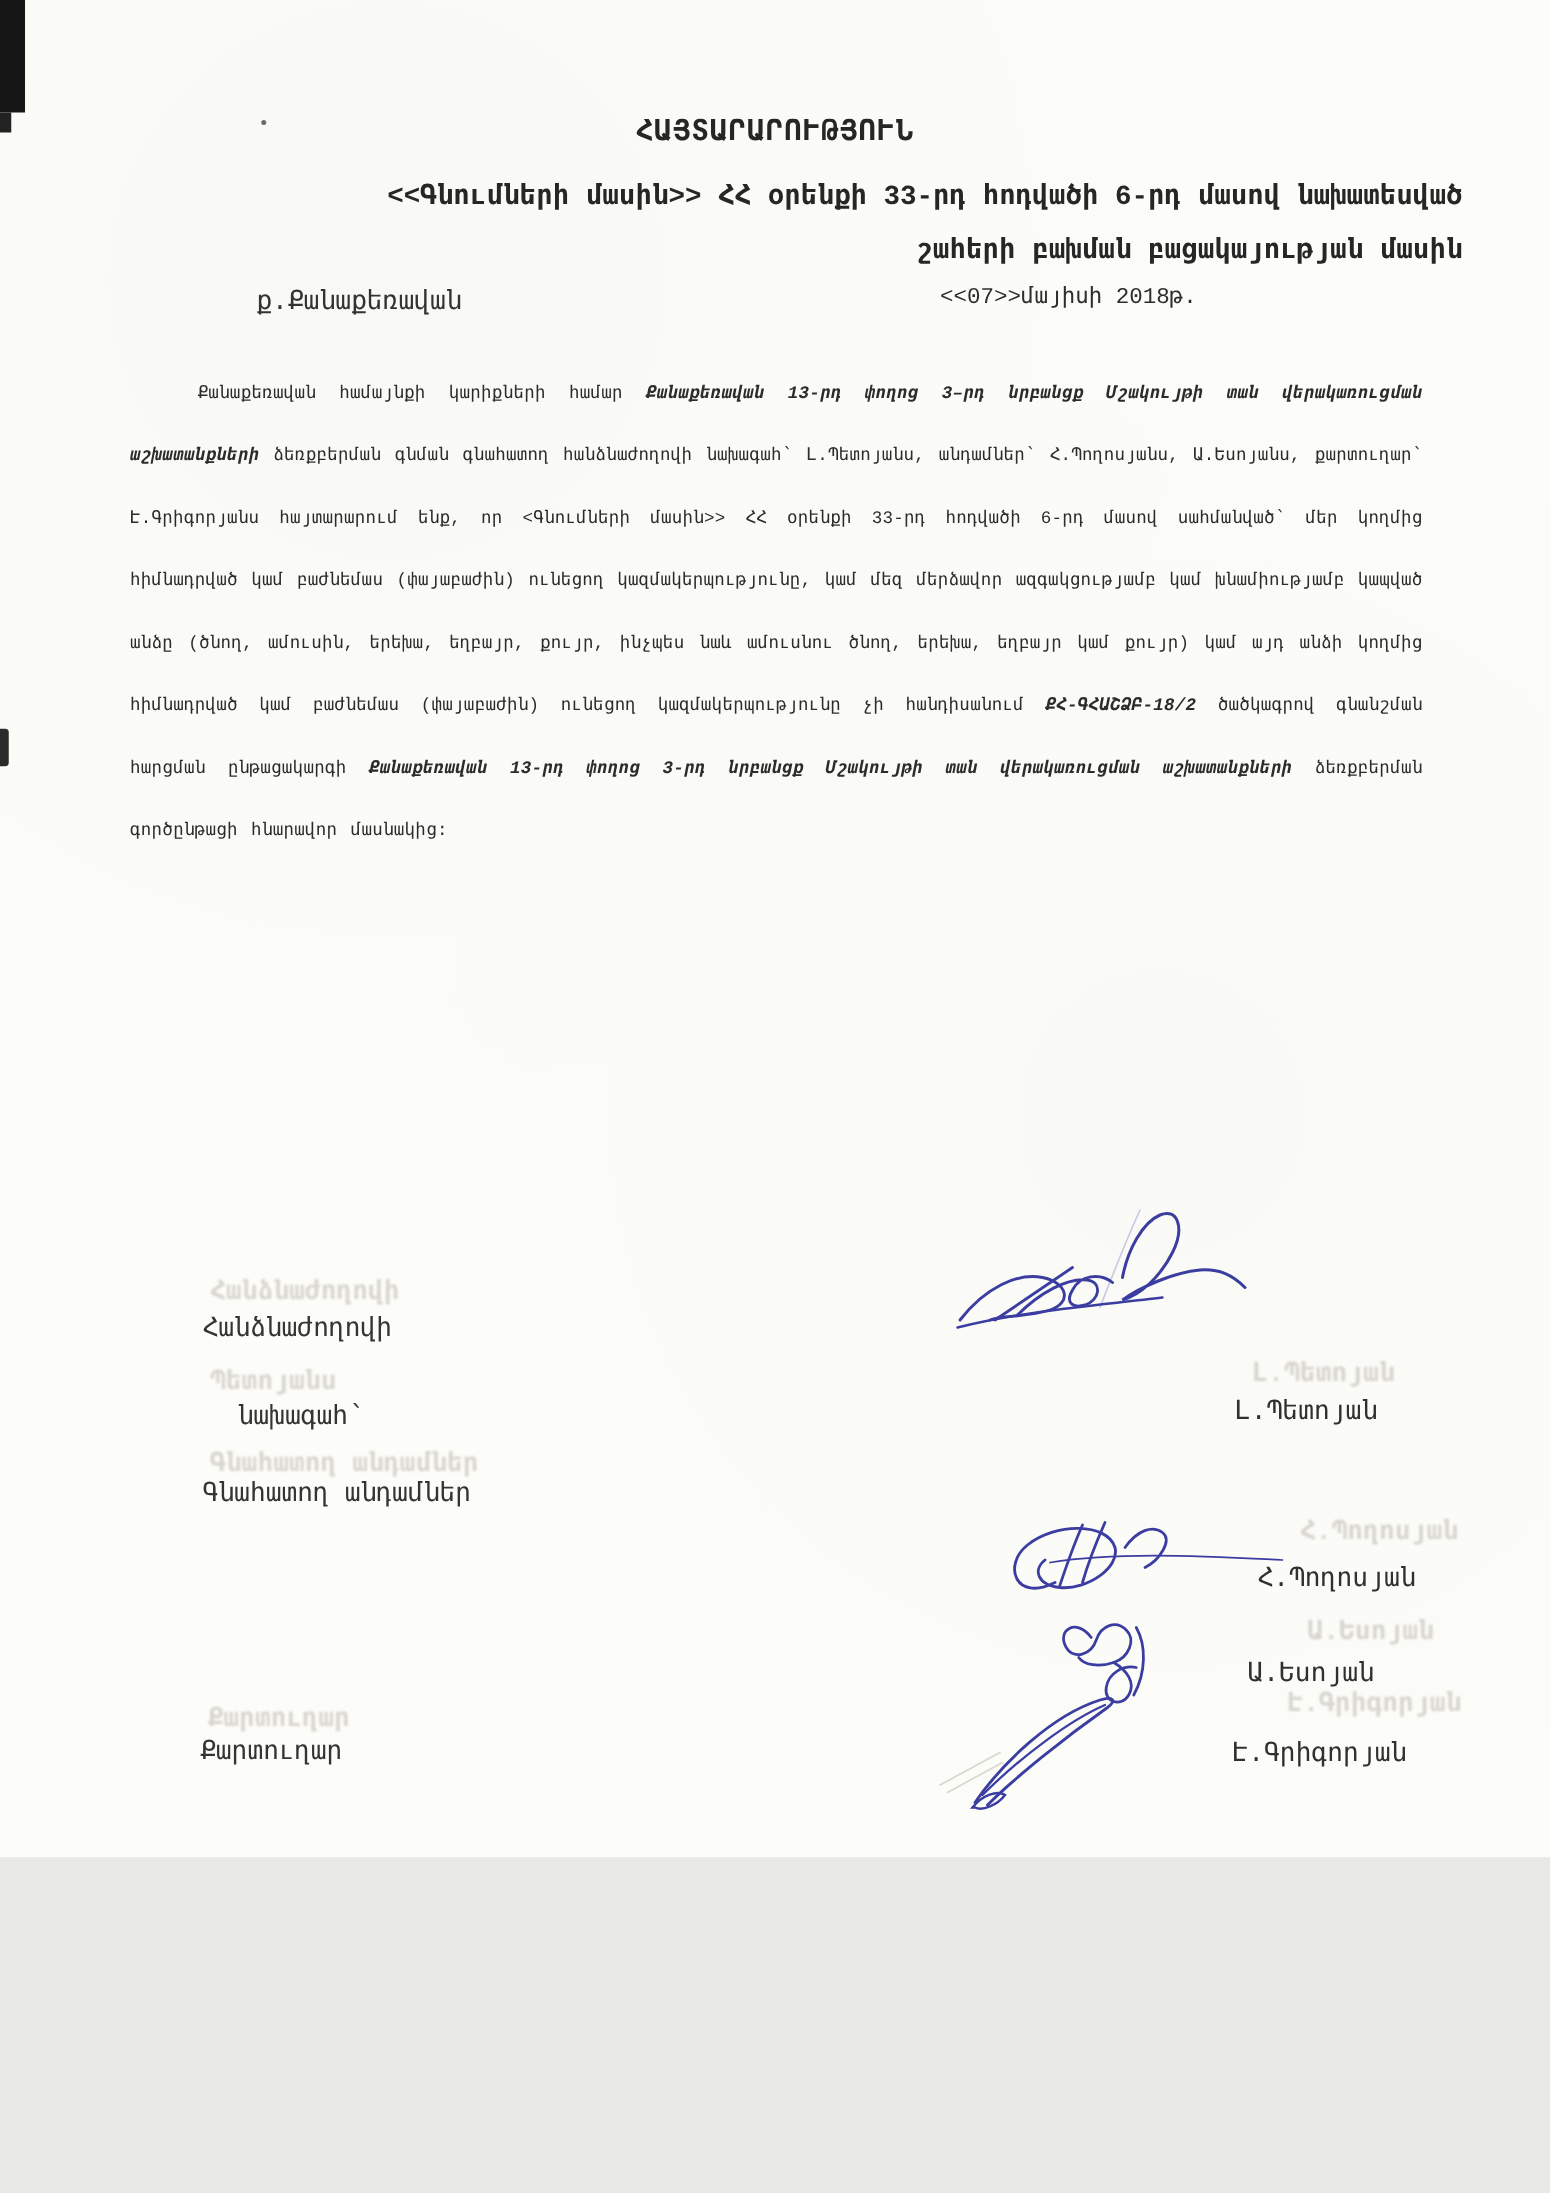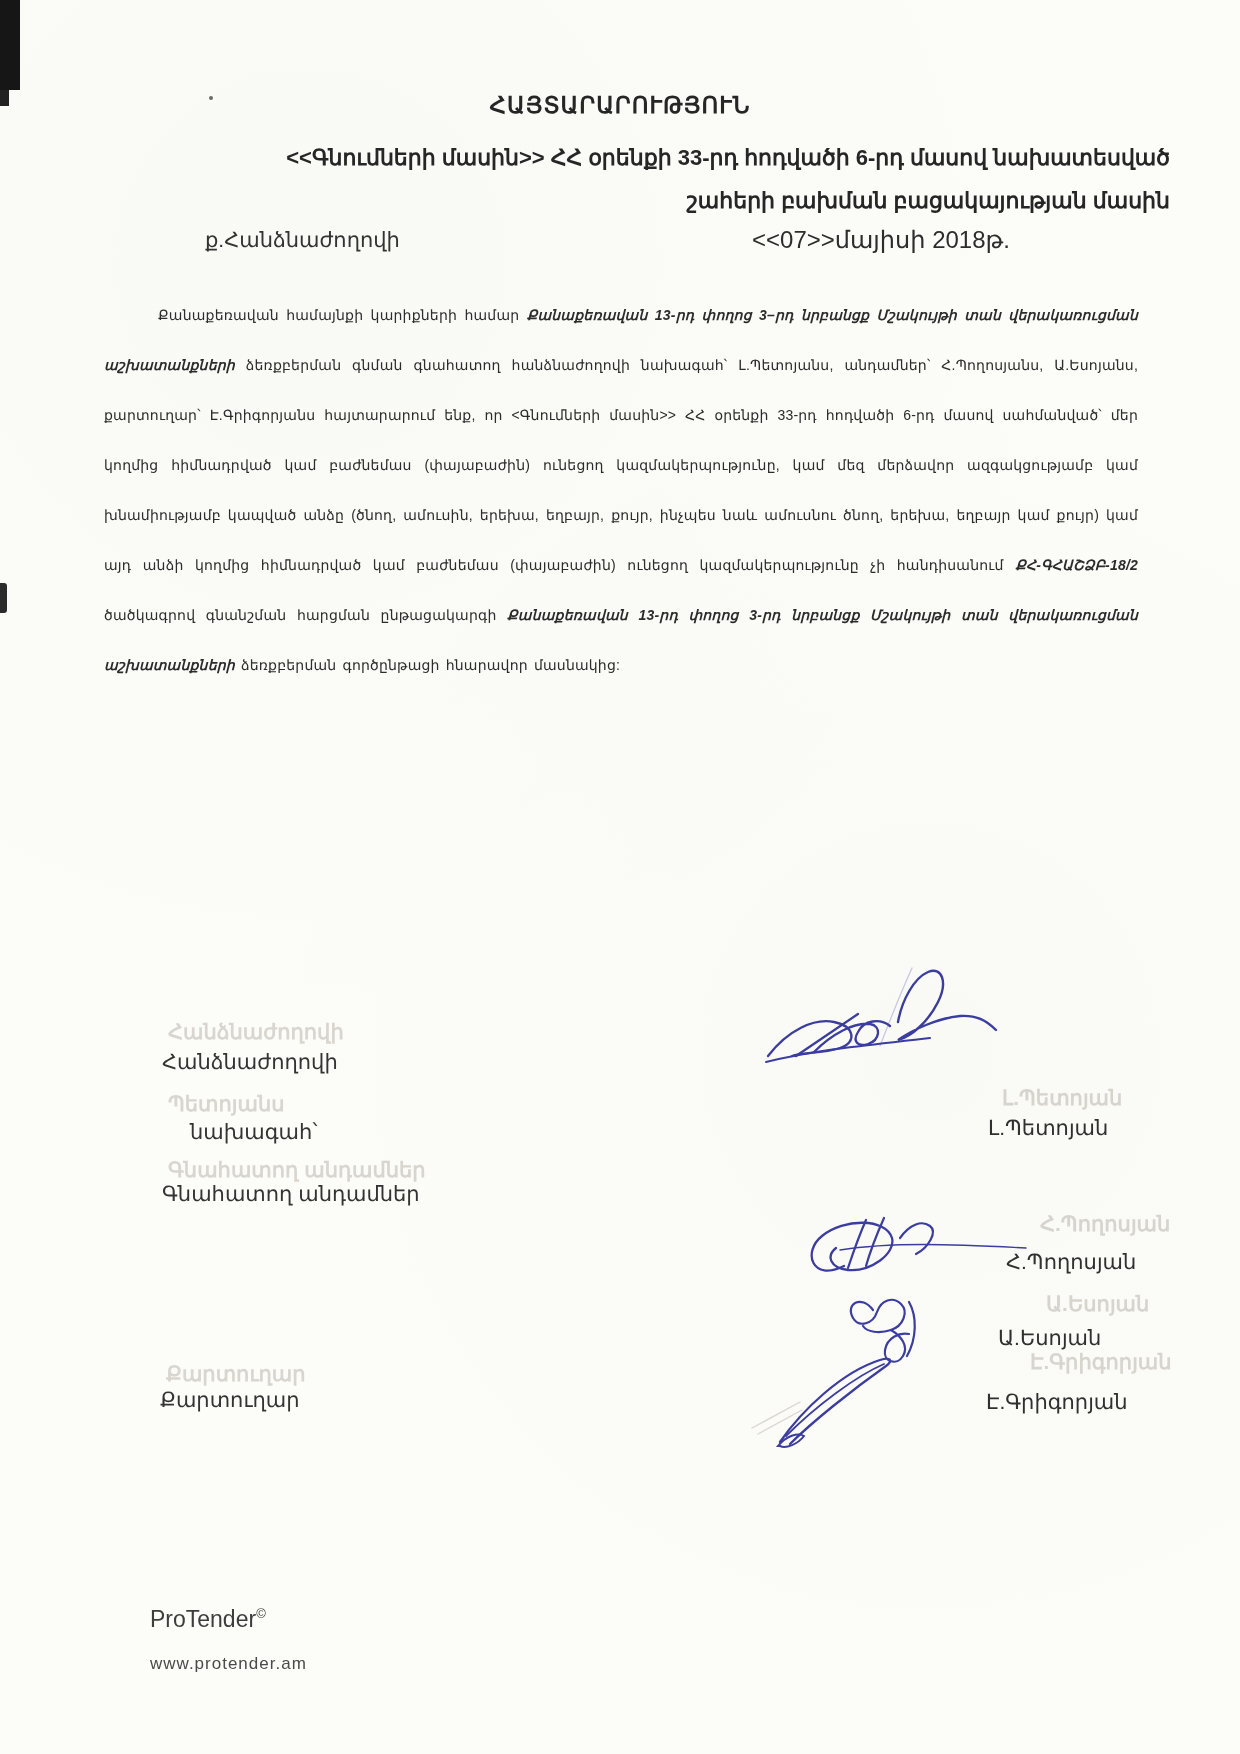--- a/index.html
+++ b/index.html
@@ -1,39 +1,39 @@
 <!DOCTYPE html>
 <html><head>
 <meta charset="utf-8">
 <style>
   html,body{margin:0;padding:0;background:#e8e8e6;}
   .page{
     position:relative;
-    width:1240px;height:1754px;
+    width:1240px;height:1486px;
     margin:0 auto;
     background:#fcfcf9;
     background-image:
       radial-gradient(circle at 25% 15%, rgba(120,115,95,0.025), transparent 45%),
       radial-gradient(circle at 75% 60%, rgba(120,115,95,0.02), transparent 50%);
-    font-family:Liberation Sans, sans-serif;
+    font-family:Liberation Mono, monospace;
     color:#2e2e2e;
     overflow:hidden;
   }
   .abs{position:absolute;}
   
   .artifact-corner{left:0;top:0;width:20px;height:90px;background:#161616;}
   .artifact-corner2{left:0;top:90px;width:9px;height:16px;background:#222;}
   .artifact-edge{left:0;top:583px;width:7px;height:30px;background:#2b2b2b;border-radius:0 3px 3px 0;}
   .speck{left:209px;top:96px;width:4px;height:4px;background:#6a6a6a;border-radius:50%;}
   
   .doc-title{top:92px;left:0;width:100%;text-align:center;font-size:23px;font-weight:700;letter-spacing:1px;color:#262626;}
   .doc-subtitle{top:136px;left:70px;width:1100px;text-align:right;font-size:22px;font-weight:700;line-height:43px;color:#262626;}
   
   .meta-city{top:228px;left:205px;font-size:21px;color:#333;}
-  .meta-date{top:226px;left:752px;font-size:24px;color:#2d2d2d;}
+  .meta-date{top:226px;left:752px;font-size:18px;color:#2d2d2d;}
   
   .body-par{
     top:290px;left:104px;width:1034px;
     font-size:14px;line-height:50px;
     text-align:justify;text-indent:54px;
     color:#2c2c2c;letter-spacing:.2px;
     word-spacing:2px;
   }
   .seg-normal{}
   .seg-bold-italic{font-weight:700;font-style:italic;}
@@ -79,21 +79,21 @@
   <div class="abs artifact-corner2"></div>
   <div class="abs artifact-edge"></div>
   <div class="abs speck"></div>
 
   <div class="abs doc-title">ՀԱՅՏԱՐԱՐՈՒԹՅՈՒՆ</div>
   <div class="abs doc-subtitle">
     <div>&lt;&lt;Գնումների մասին&gt;&gt; ՀՀ օրենքի 33-րդ հոդվածի 6-րդ մասով նախատեսված</div>
     <div>շահերի բախման բացակայության մասին</div>
   </div>
 
-  <div class="abs meta-city">ք.Հանձնաժողովի</div>
+  <div class="abs meta-city">ք.Քանաքեռավան</div>
   <div class="abs meta-date">&lt;&lt;07&gt;&gt;մայիսի 2018թ.</div>
 
   <div class="abs body-par"><span class="seg-normal">Քանաքեռավան համայնքի  կարիքների համար </span><span class="seg-bold-italic">Քանաքեռավան 13-րդ փողոց 3–րդ նրբանցք Մշակույթի տան վերակառուցման աշխատանքների </span><span class="seg-normal">ձեռքբերման գնման գնահատող հանձնաժողովի նախագահ՝ Լ.Պետոյանս, անդամներ՝ Հ.Պողոսյանս, Ա.Եսոյանս, քարտուղար՝ Է.Գրիգորյանս հայտարարում ենք, որ &lt;Գնումների մասին&gt;&gt; ՀՀ օրենքի 33-րդ հոդվածի 6-րդ մասով սահմանված՝ մեր կողմից հիմնադրված կամ բաժնեմաս (փայաբաժին) ունեցող կազմակերպությունը, կամ մեզ մերձավոր ազգակցությամբ կամ խնամիությամբ կապված անձը (ծնող, ամուսին, երեխա, եղբայր, քույր, ինչպես նաև ամուսնու ծնող, երեխա, եղբայր կամ քույր) կամ այդ անձի կողմից հիմնադրված կամ բաժնեմաս (փայաբաժին) ունեցող կազմակերպությունը չի հանդիսանում </span><span class="seg-italic">ՔՀ-ԳՀԱՇՁԲ-18/2</span><span class="seg-normal"> ծածկագրով գնանշման հարցման ընթացակարգի </span><span class="seg-bold-italic">Քանաքեռավան 13-րդ փողոց 3-րդ նրբանցք Մշակույթի տան վերակառուցման աշխատանքների</span><span class="seg-normal"> ձեռքբերման  գործընթացի հնարավոր մասնակից:</span></div>
 
   <div class="abs sig-label lbl-1">Հանձնաժողովի</div>
   <div class="abs sig-label lbl-2">նախագահ՝</div>
   <div class="abs sig-label lbl-3">Գնահատող անդամներ</div>
   <div class="abs sig-label lbl-4">Քարտուղար</div>
 
   <div class="abs ghost ghost-l1">Հանձնաժողովի</div>

